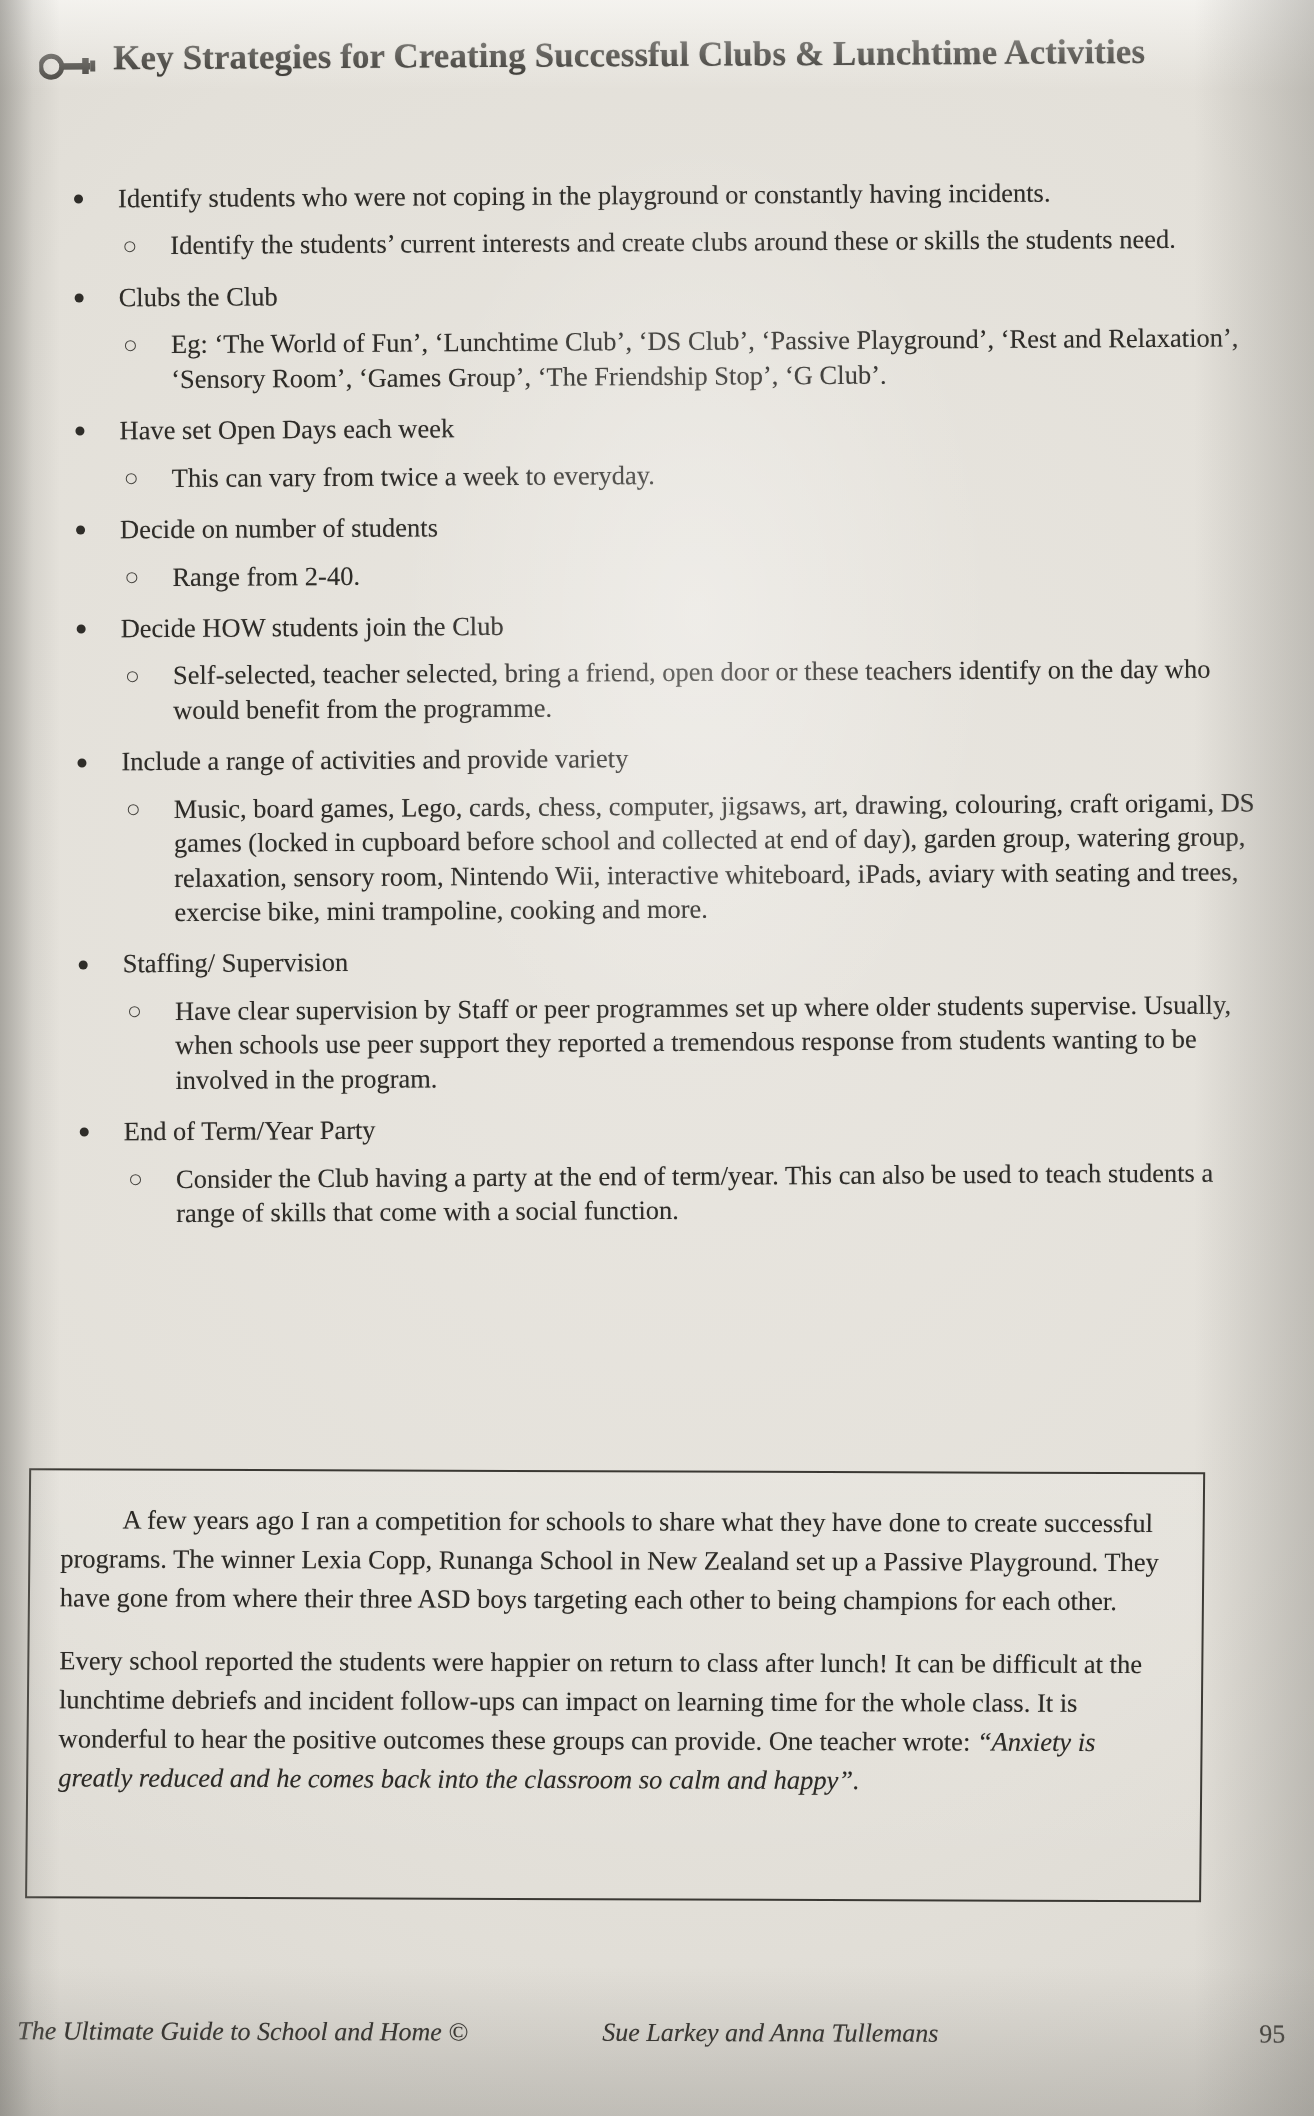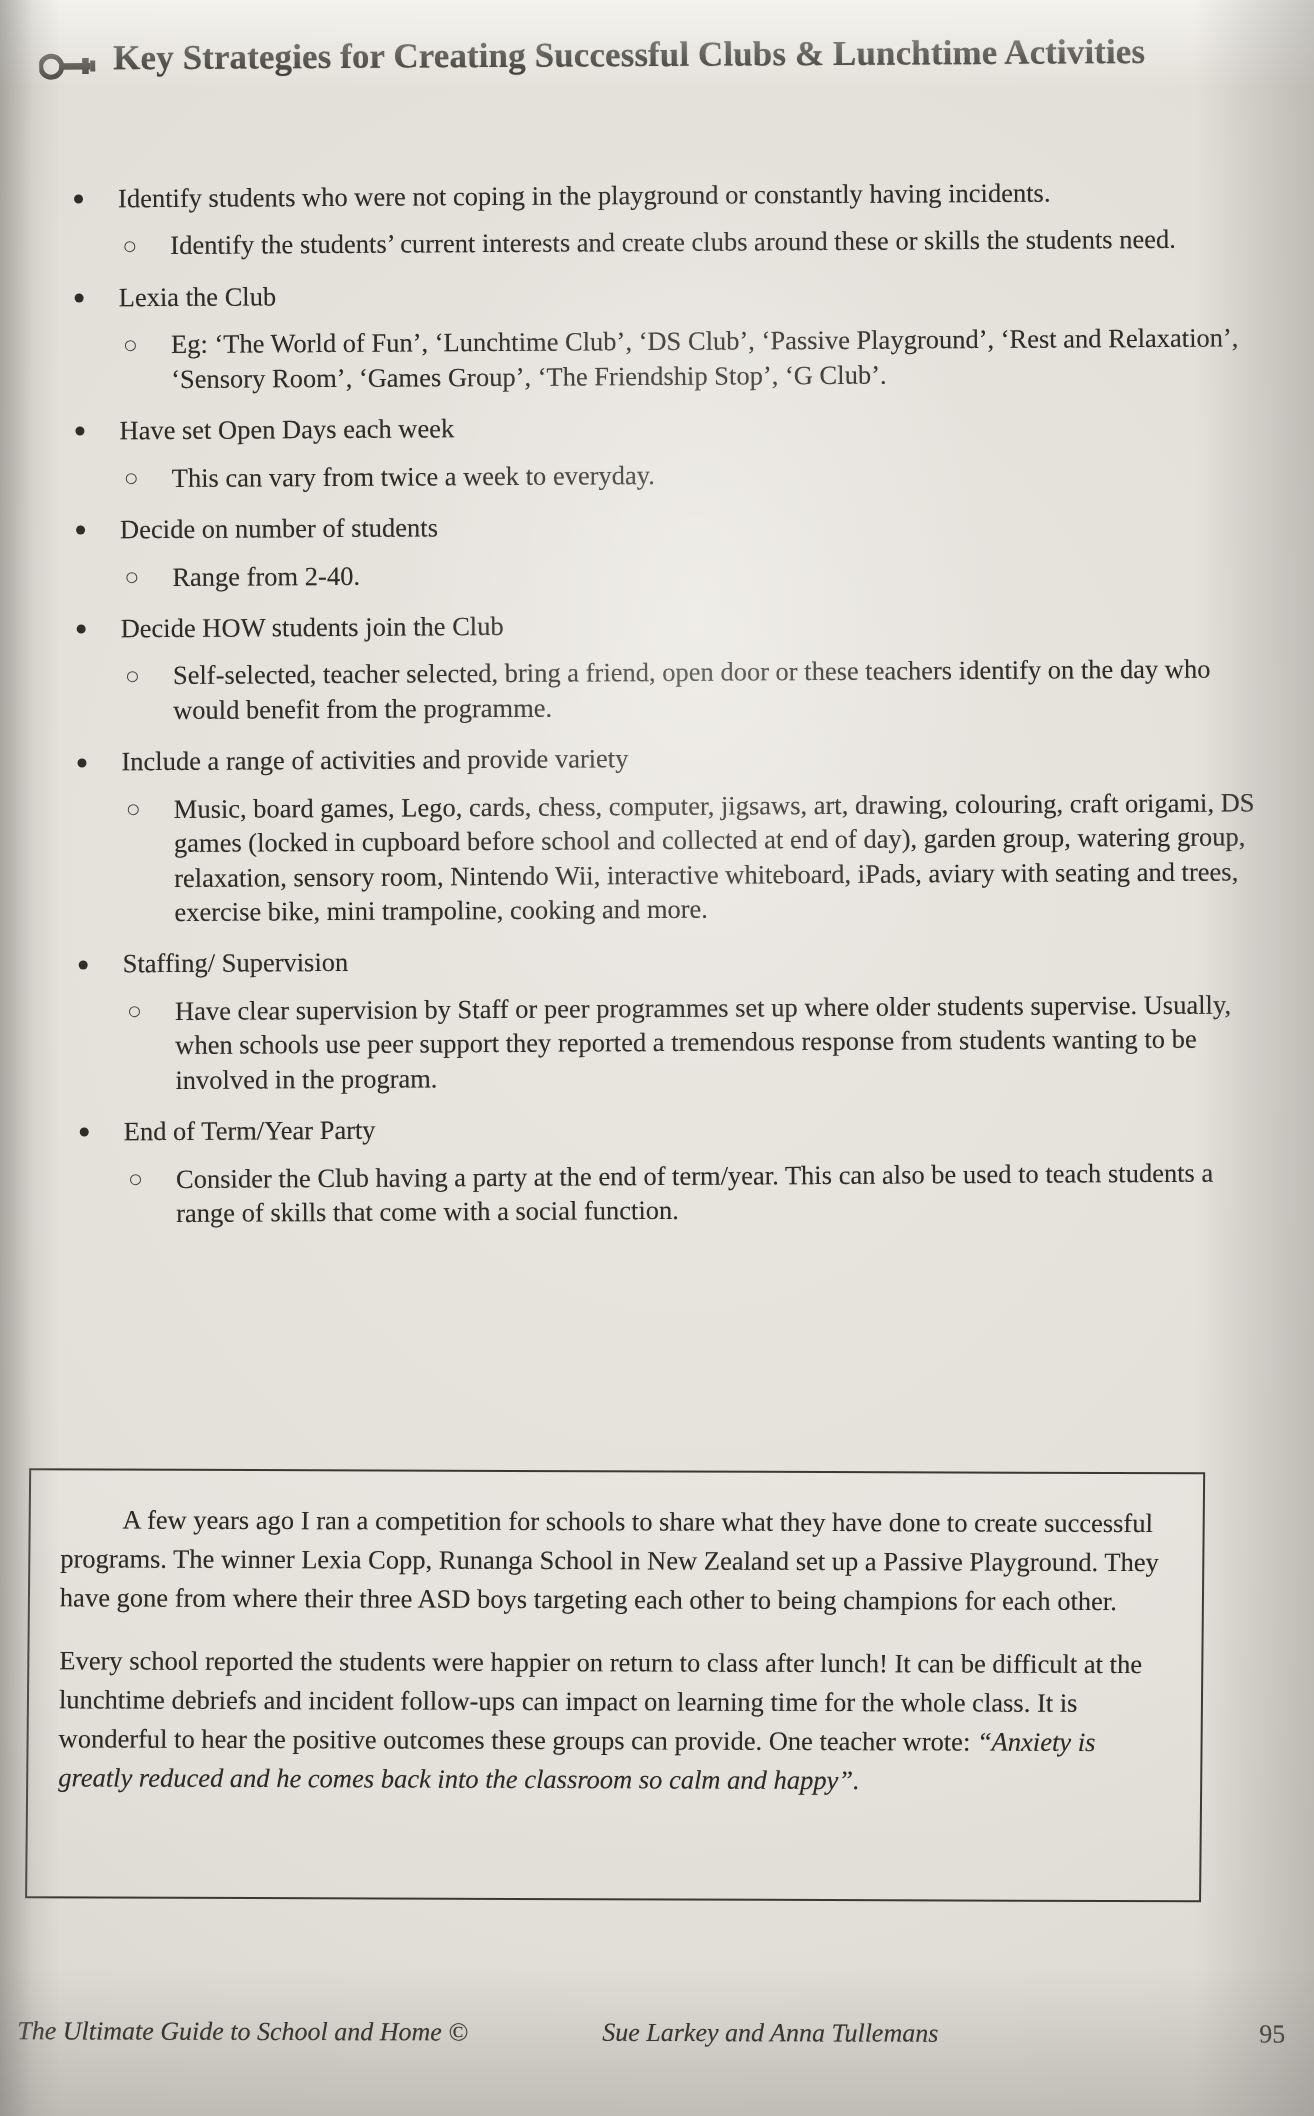--- a/index.html
+++ b/index.html
@@ -200,21 +200,21 @@
         <span class="mark"></span>
         <span>Identify students who were not coping in the playground or constantly having incidents.</span>
       </div>
       <div class="lvl2">
         <span class="mark"></span>
         <span>Identify the students’ current interests and create clubs around these or skills the students need.</span>
       </div>
 
       <div class="lvl1 tight">
         <span class="mark"></span>
-        <span>Lexia the Club</span>
+        <span>Clubs the Club</span>
       </div>
       <div class="lvl2">
         <span class="mark"></span>
         <span>Eg: ‘The World of Fun’, ‘Lunchtime Club’, ‘DS Club’, ‘Passive Playground’, ‘Rest and Relaxation’, ‘Sensory Room’, ‘Games Group’, ‘The Friendship Stop’, ‘G Club’.</span>
       </div>
 
       <div class="lvl1 tight">
         <span class="mark"></span>
         <span>Have set Open Days each week</span>
       </div>

